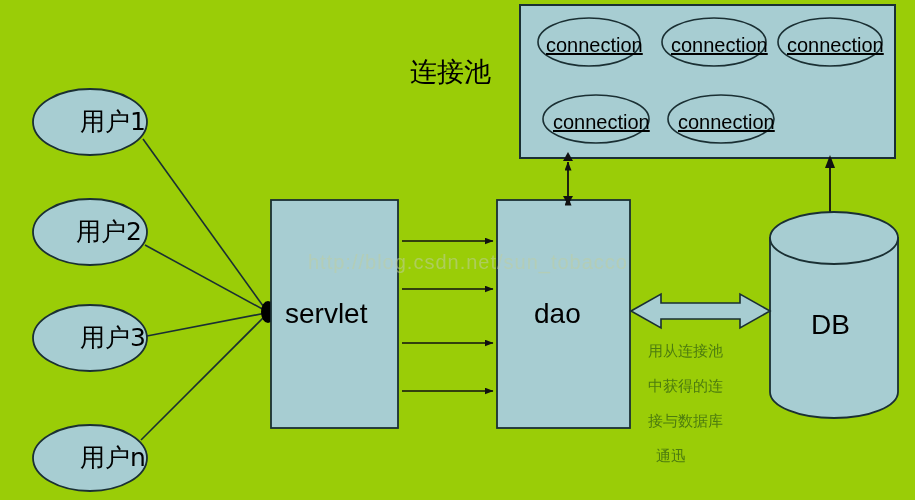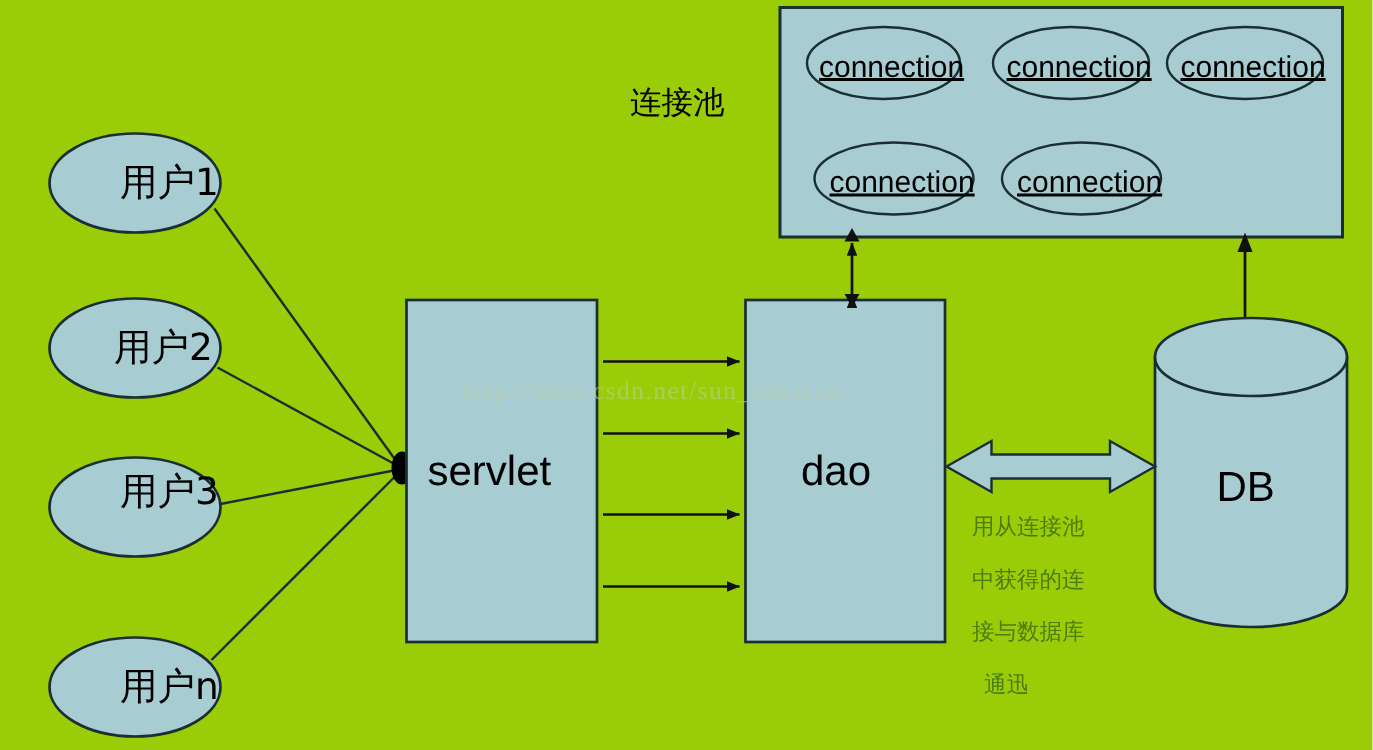--- a/index.html
+++ b/index.html
@@ -38,22 +38,22 @@
     font-family: "DejaVu Sans", "Liberation Sans", sans-serif;
   }
   .note-line {
     position: absolute;
     font-size: 15px;
     color: #4d7c0f;
     white-space: nowrap;
   }
   .watermark {
     position: absolute;
-    font-family: Liberation Serif, serif;
-    font-size: 17px;
+    font-family: Liberation Sans, sans-serif;
+    font-size: 20px;
     letter-spacing: 1px;
     color: rgba(190, 205, 160, 0.55);
     white-space: nowrap;
     pointer-events: none;
   }
 </style>
 </head>
 <body>
 
 <div id="canvas">
@@ -106,30 +106,30 @@
     <polygon points="825,168 835,168 830,155" fill="#111111"></polygon>
 
     <path d="M 770 238 L 770 392 A 64 26 0 0 0 898 392 L 898 238 Z" fill="#a7cdd2" stroke="#1a2f33" stroke-width="1.8"></path>
     <ellipse cx="834" cy="238" rx="64" ry="26" fill="#a7cdd2" stroke="#1a2f33" stroke-width="1.8"></ellipse>
 
     <polygon points="631,311 661,294 661,303 740,303 740,294 770,311 740,328 740,319 661,319 661,328" fill="#a7cdd2" stroke="#1a2f33" stroke-width="1.6"></polygon>
   </svg>
 
   <div class="lbl lbl-big lbl-cjk" style="left:52px; top:109px;">用户1</div>
   <div class="lbl lbl-big lbl-cjk" style="left:48px; top:219px;">用户2</div>
-  <div class="lbl lbl-big lbl-cjk" style="left:52px; top:315px;">用户3</div>
+  <div class="lbl lbl-big lbl-cjk" style="left:52px; top:325px;">用户3</div>
   <div class="lbl lbl-big lbl-cjk" style="left:52px; top:445px;">用户n</div>
 
   <div class="watermark" style="left:308px; top:251px;">http://blog.csdn.net/sun_tobacco</div>
 
   <div class="lbl" style="left:285px; top:300px; font-size:28px;">servlet</div>
   <div class="lbl" style="left:534px; top:300px; font-size:28px;">dao</div>
   <div class="lbl" style="left:811px; top:311px; font-size:28px;">DB</div>
 
-  <div class="lbl lbl-cjk" style="left:420px; top:58px; font-size:21px;text-align:right;">连接池</div>
+  <div class="lbl lbl-cjk" style="left:410px; top:58px; font-size:27px;text-align:right;">连接池</div>
 
   <div class="lbl lbl-conn" style="left:546px; top:35px;">connection</div>
   <div class="lbl lbl-conn" style="left:671px; top:35px;">connection</div>
   <div class="lbl lbl-conn" style="left:787px; top:35px;">connection</div>
   <div class="lbl lbl-conn" style="left:553px; top:112px;">connection</div>
   <div class="lbl lbl-conn" style="left:678px; top:112px;">connection</div>
 
   <div class="note-line lbl-cjk" style="left:648px; top:342px;">用从连接池</div>
   <div class="note-line lbl-cjk" style="left:648px; top:377px;">中获得的连</div>
   <div class="note-line lbl-cjk" style="left:648px; top:412px;">接与数据库</div>

